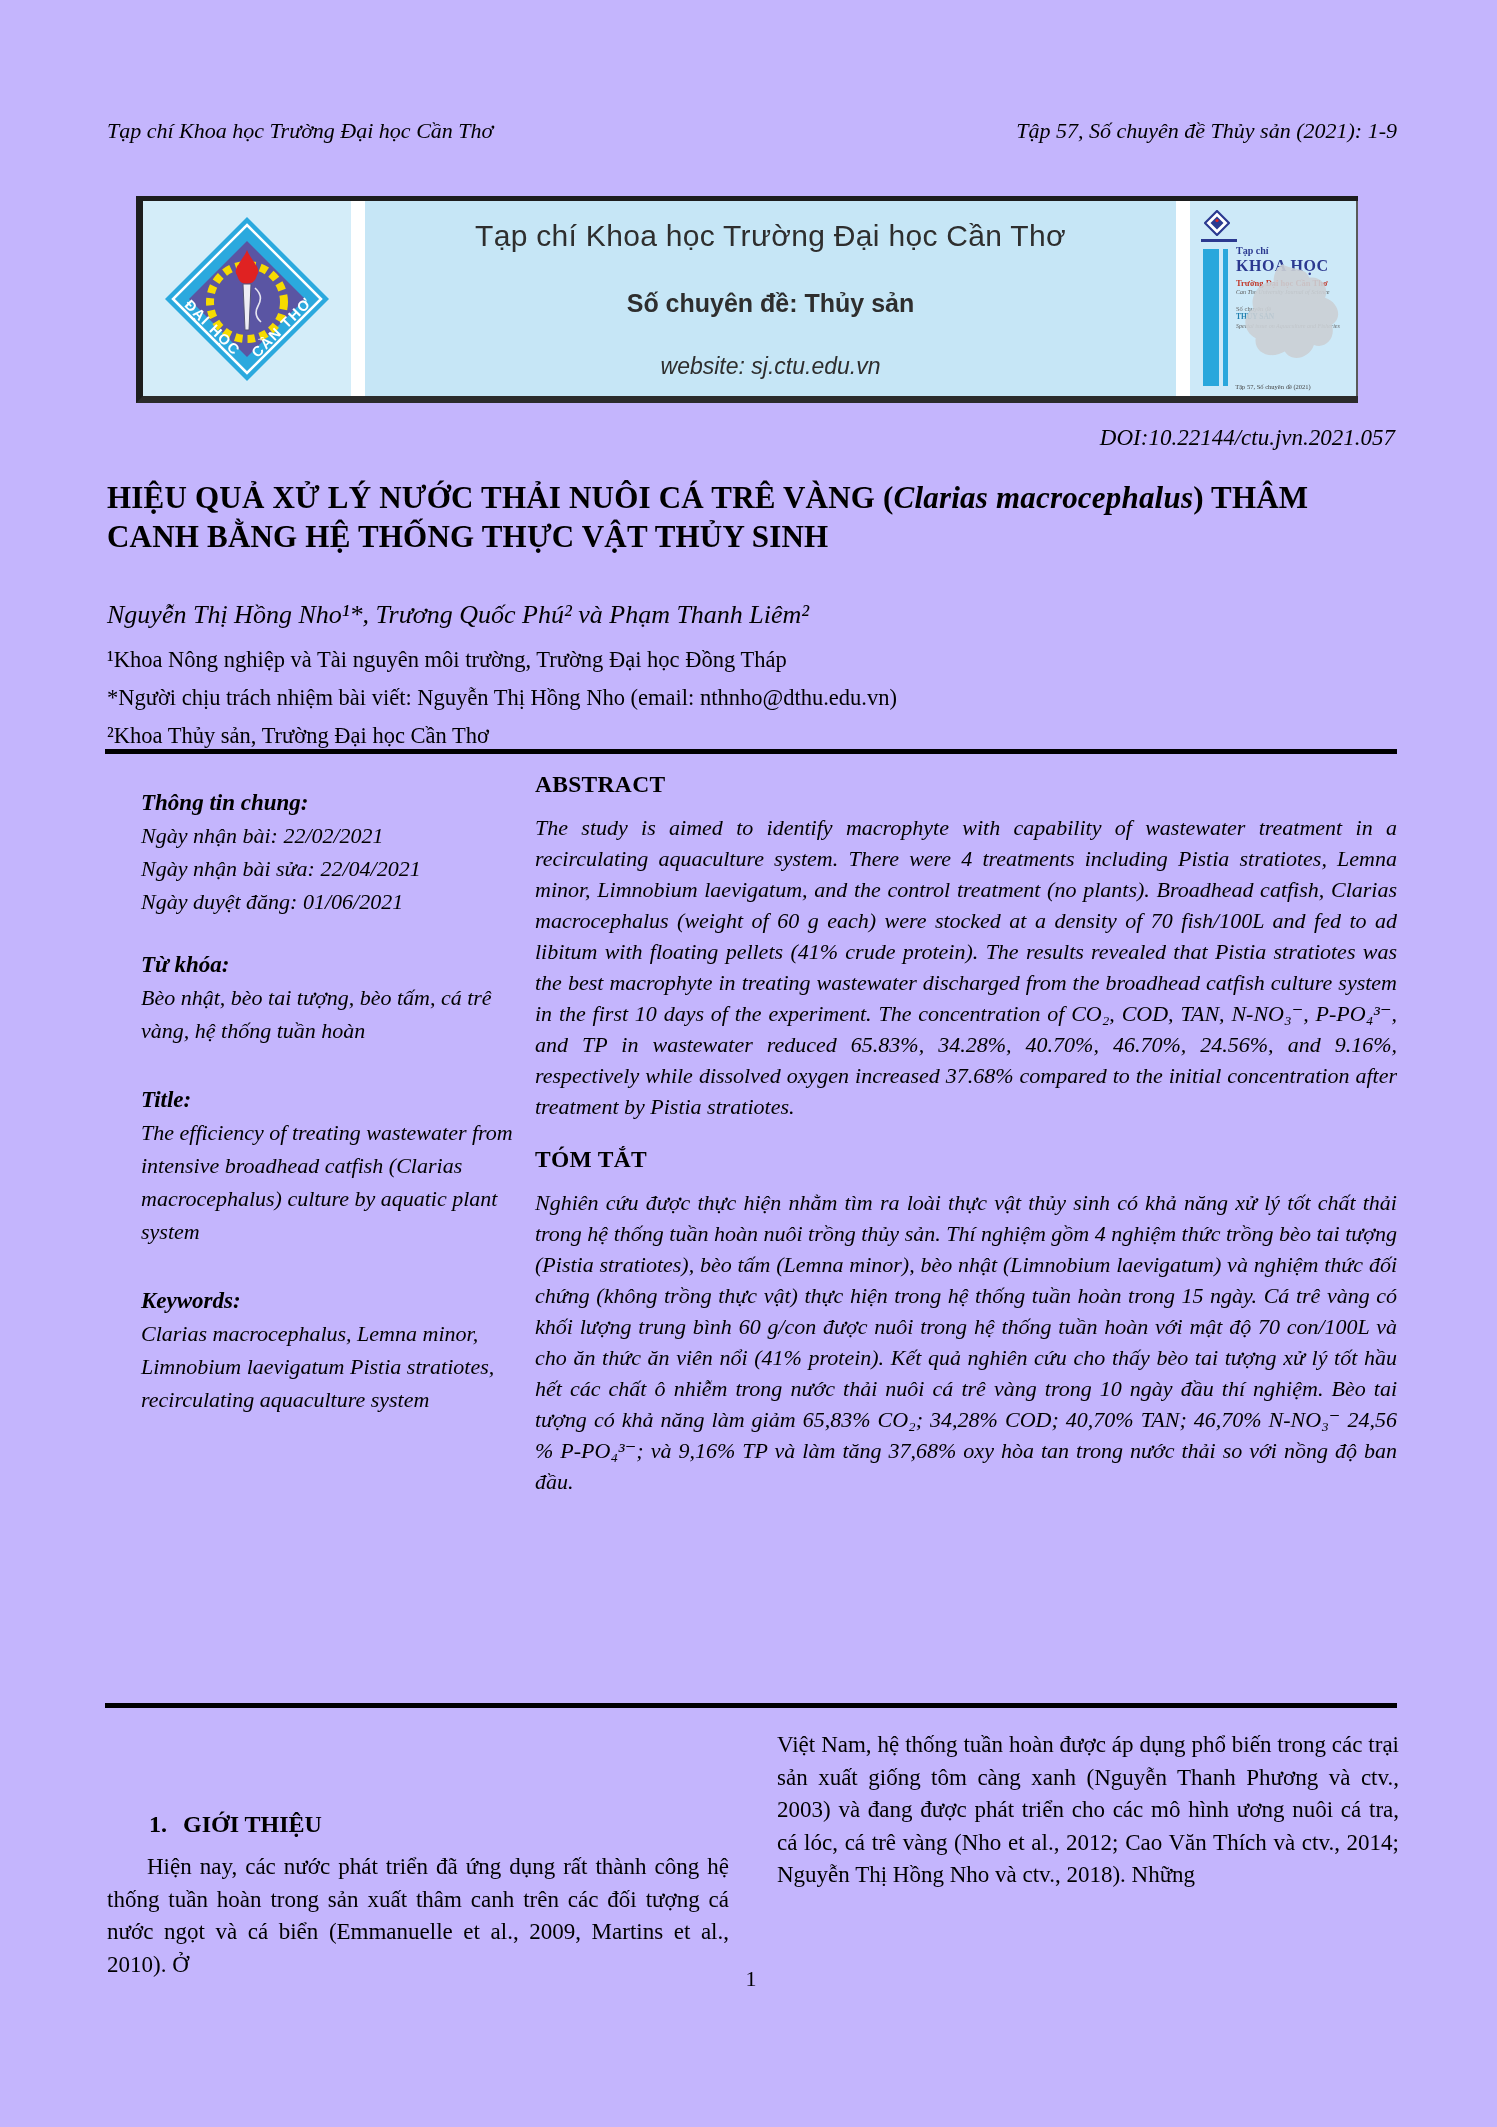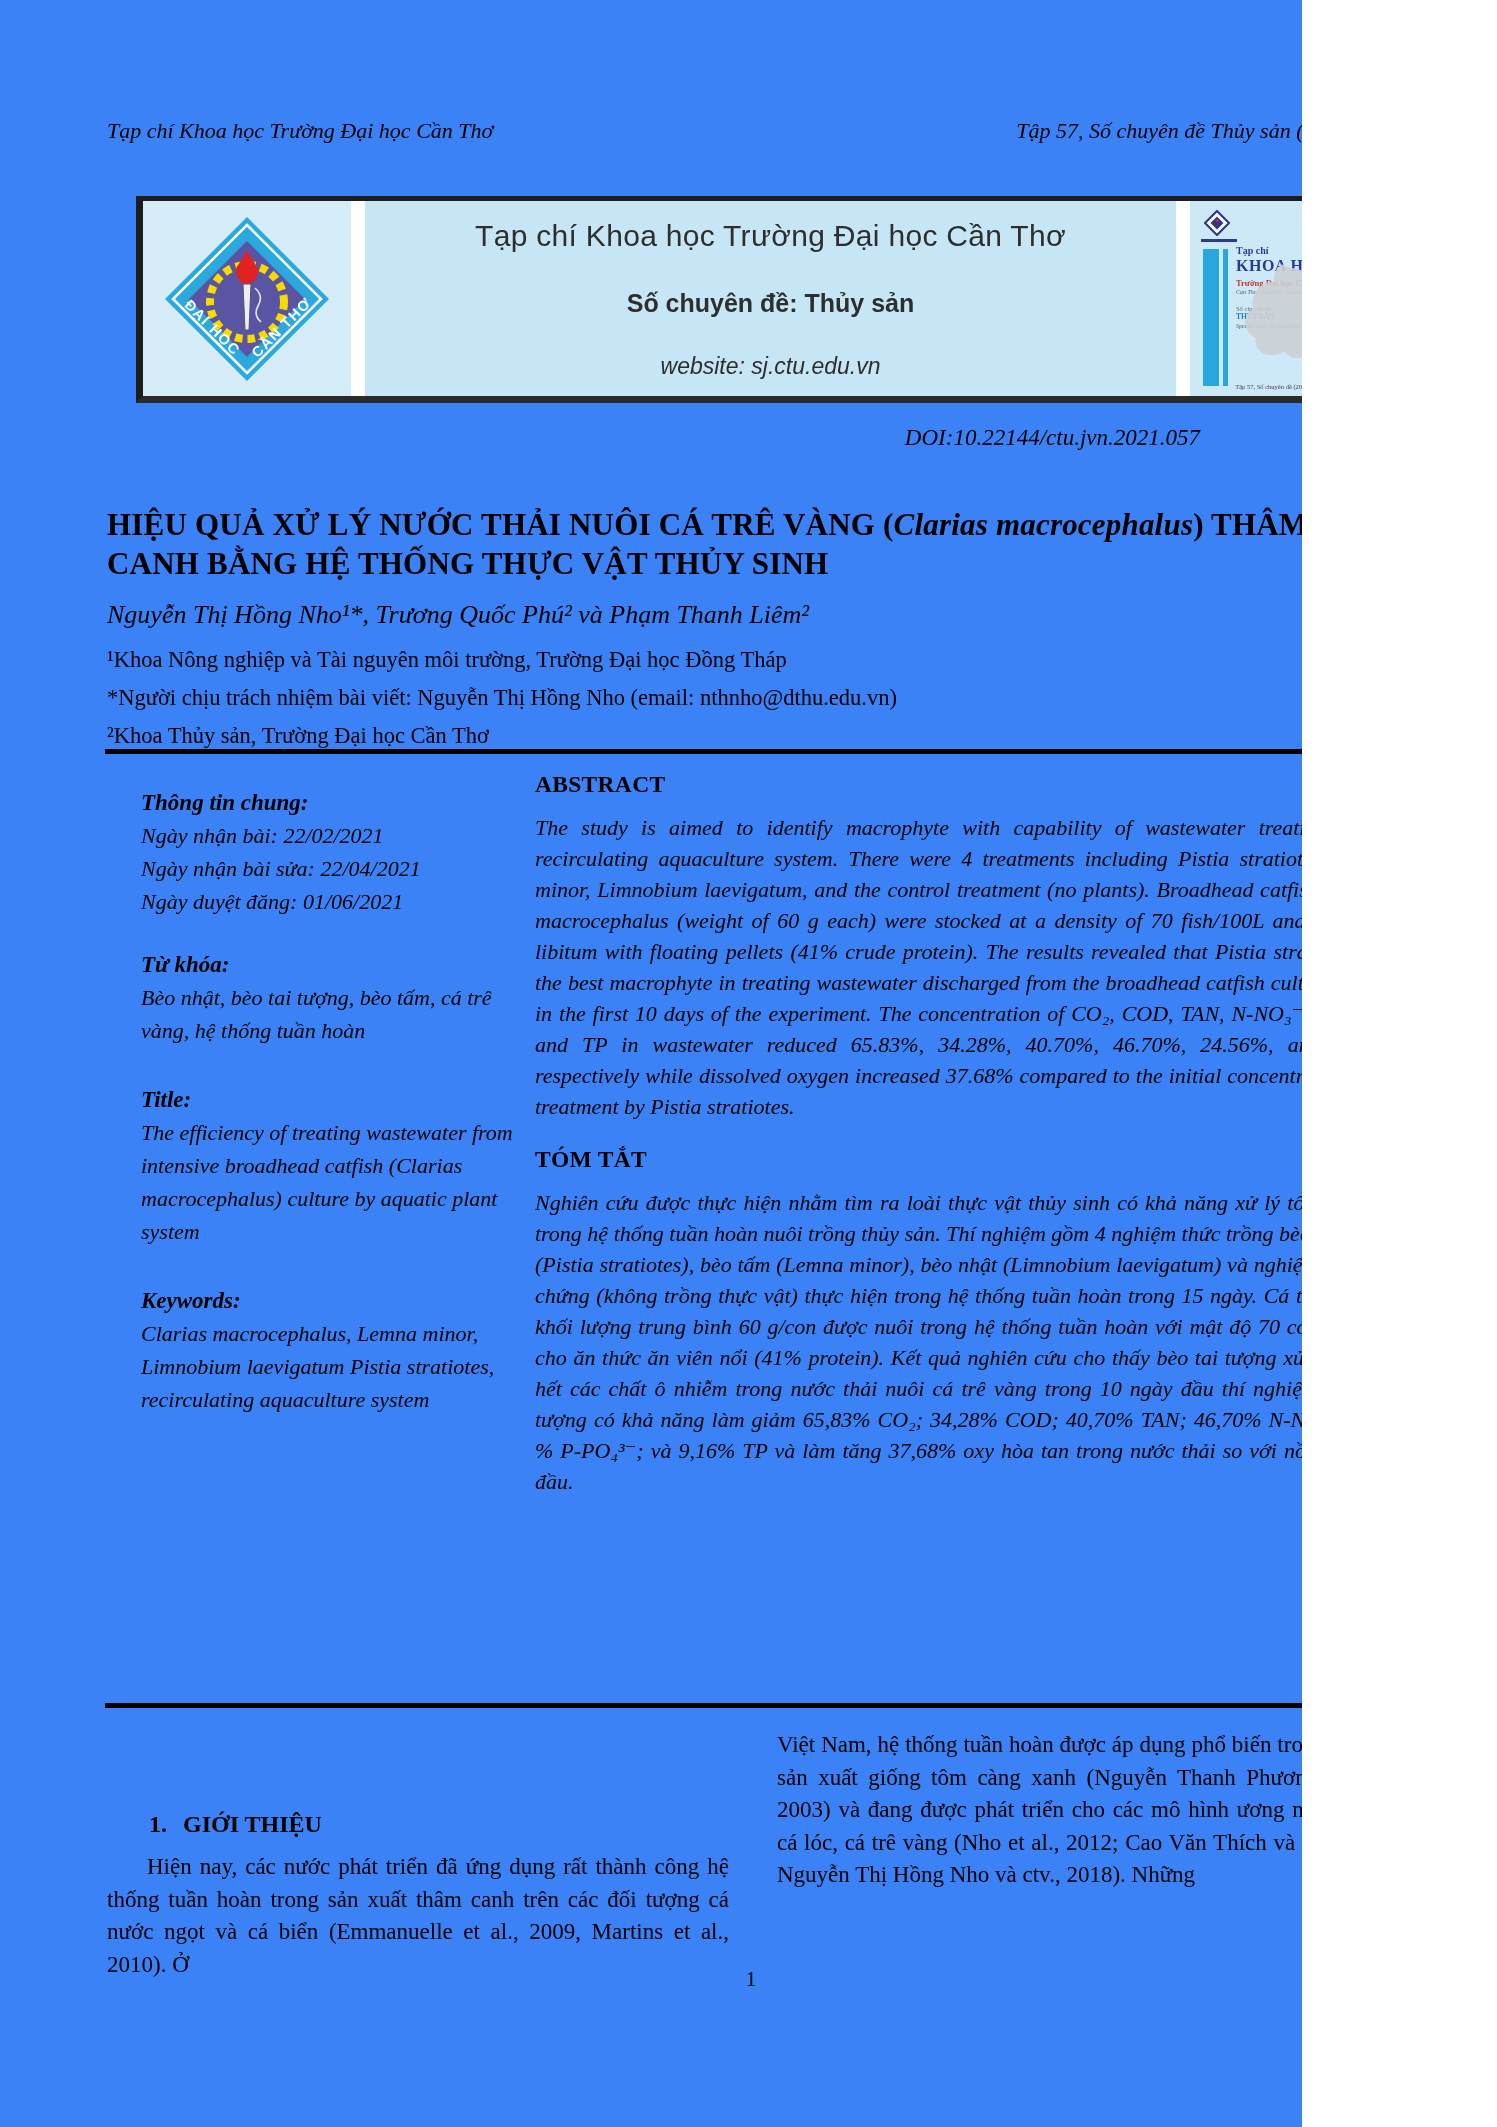--- a/index.html
+++ b/index.html
@@ -1,16 +1,16 @@
 <!DOCTYPE html>
 <html lang="vi"><head>
 <meta charset="utf-8">
 <style>
   html,body{margin:0;padding:0;background:#ffffff;}
-  .page{position:relative;width:1302px;height:2127px;background:#3b82f6;overflow:hidden;
+  .page{position:relative;width:1497px;height:2127px;background:#c4b5fd;overflow:hidden;
         font-family:"Liberation Serif","DejaVu Serif",serif;color:#000;}
 
   
   .run-head{position:absolute;left:107px;top:118px;width:1290px;display:flex;
             justify-content:space-between;font-style:italic;font-size:22px;line-height:26px;}
 
   
   .banner{position:absolute;left:136px;top:196px;width:1222px;height:207px;box-sizing:border-box;
           border-top:5px solid #1d1d1d;border-bottom:7px solid #2b2b2b;border-left:7px solid #1d1d1d;
           display:flex;background:#ffffff;}
@@ -39,21 +39,21 @@
   .cover-issuelabel{color:#666;font-size:6.5px;margin-top:10px;}
   .cover-issuename{color:#1F7FAE;font-weight:bold;font-size:7.5px;}
   .cover-issueen{color:#666;font-size:6px;font-style:italic;margin-top:2px;}
   .cover-map{position:absolute;right:4px;bottom:22px;opacity:.9;}
   .cover-footer{position:absolute;bottom:6px;left:0;width:100%;text-align:center;font-size:6.5px;color:#444;}
 
   
   .doi{position:absolute;right:102px;top:425px;font-style:italic;font-size:23px;}
 
   
-  .article-title{position:absolute;left:107px;top:505px;width:1292px;font-weight:bold;
+  .article-title{position:absolute;left:107px;top:478px;width:1292px;font-weight:bold;
                  font-size:31px;line-height:39px;letter-spacing:.2px;}
   .article-title em{font-style:italic;}
   .authors{position:absolute;left:107px;top:600px;font-size:26px;font-style:italic;}
   .affils{position:absolute;left:107px;top:641px;font-size:22.5px;line-height:38px;}
 
   .rule{position:absolute;left:105px;width:1292px;height:5px;background:#000;}
   .rule-top{top:749px;}
   .rule-bottom{top:1703px;}
 
   

